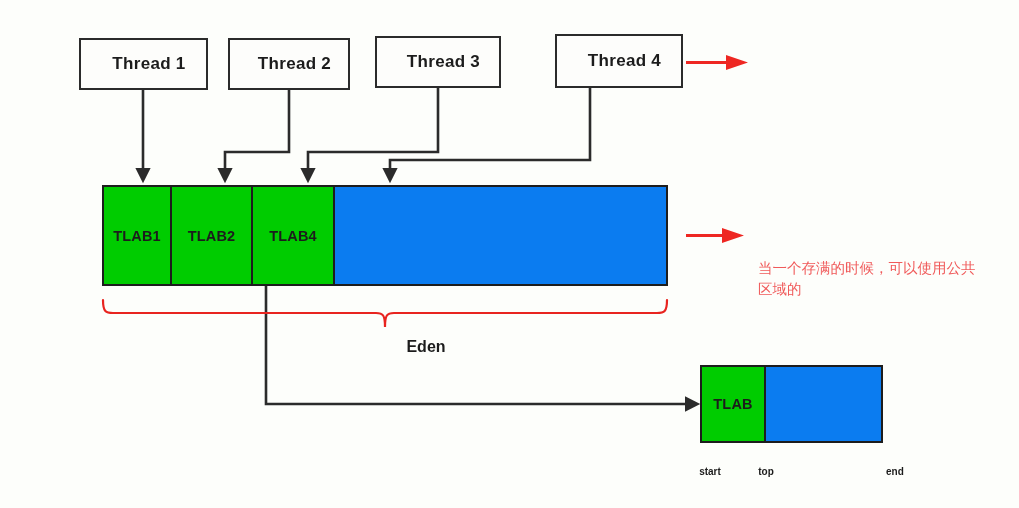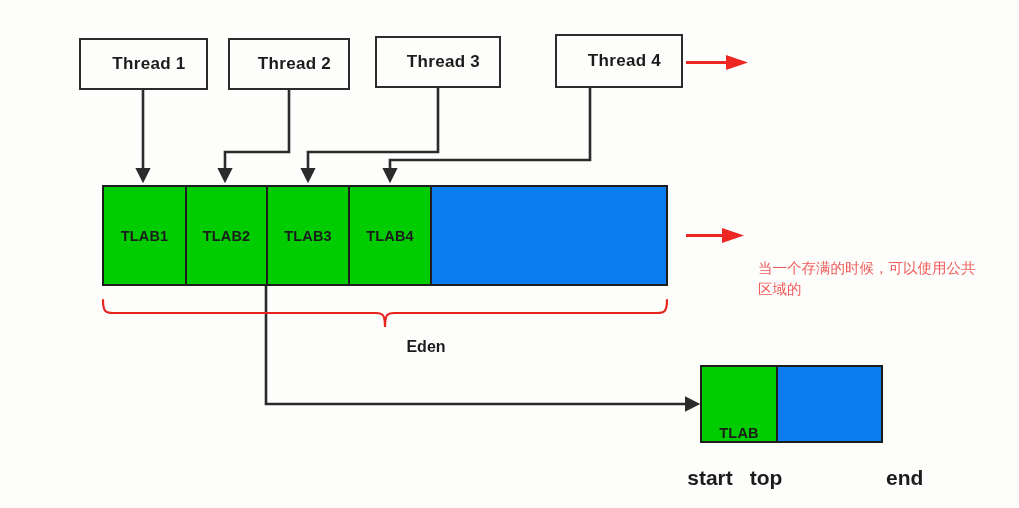--- a/index.html
+++ b/index.html
@@ -74,21 +74,21 @@
   }
   .plain-label {
     position: absolute;
     font-size: 16px;
     font-weight: bold;
     color: #1c1c1c;
     margin-left: 40px;
   }
   .tick-label {
     position: absolute;
-    font-size: 21px;
+    font-size: 10px;
     font-weight: bold;
     color: #1c1c1c;
   }
 </style>
 </head>
 <body>
 
 <div id="canvas">
 
   <svg class="layer" viewBox="0 0 1019 508">
@@ -127,41 +127,38 @@
     <span>Thread 2</span>
   </div>
   <div class="thread-box" style="left:375px; top:36px; width:126px; height:52px;">
     <span>Thread 3</span>
   </div>
   <div class="thread-box" style="left:527px; top:34px; width:128px; height:54px;margin-left:28px;">
     <span>Thread 4</span>
   </div>
 
   <div class="mem-bar" style="left:102px; top:185px; width:566px; height:101px;">
-    <div class="seg green" style="width:83px;">
+    <div class="seg green" style="width:68px;">
       <span>TLAB1</span>
     </div>
     <div class="seg green" style="width:81px;">
       <span>TLAB2</span>
-    </div>
-    <div class="seg green" style="width:82px;">
-      <span>TLAB3</span>
     </div>
     <div class="seg green" style="width:82px;">
       <span>TLAB4</span>
     </div>
     <div class="seg blue" style="flex:1;">
       <span></span>
     </div>
   </div>
 
   <div class="plain-label" style="left:360px; top:338px; width:52px; text-align:center;">Eden</div>
 
   <div class="mem-bar" style="left:700px; top:365px; width:183px; height:78px;">
-    <div class="seg green" style="width:76px;align-items:flex-end;">
+    <div class="seg green" style="width:64px;">
       <span>TLAB</span>
     </div>
     <div class="seg blue" style="flex:1;">
       <span></span>
     </div>
   </div>
 
   <div class="tick-label" style="left:669px; top:466px; width:82px; text-align:center;">start</div>
   <div class="tick-label" style="left:727px; top:466px; width:78px; text-align:center;">top</div>
   <div class="tick-label" style="left:886px; top:466px; width:78px; text-align:left;">end</div>

